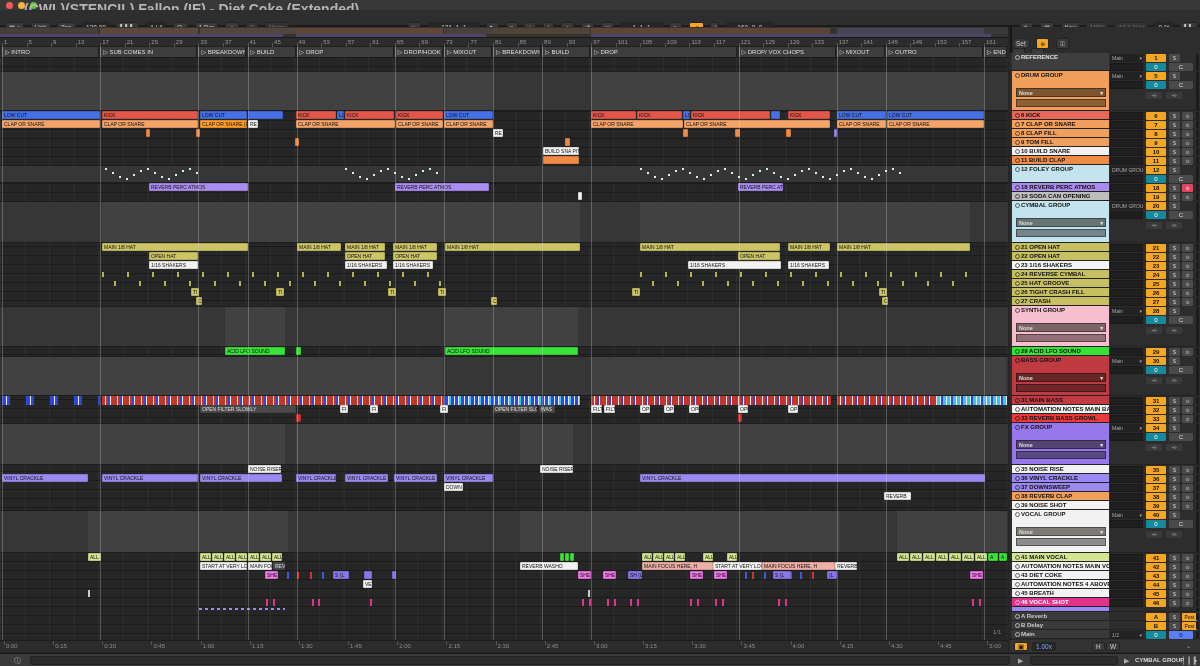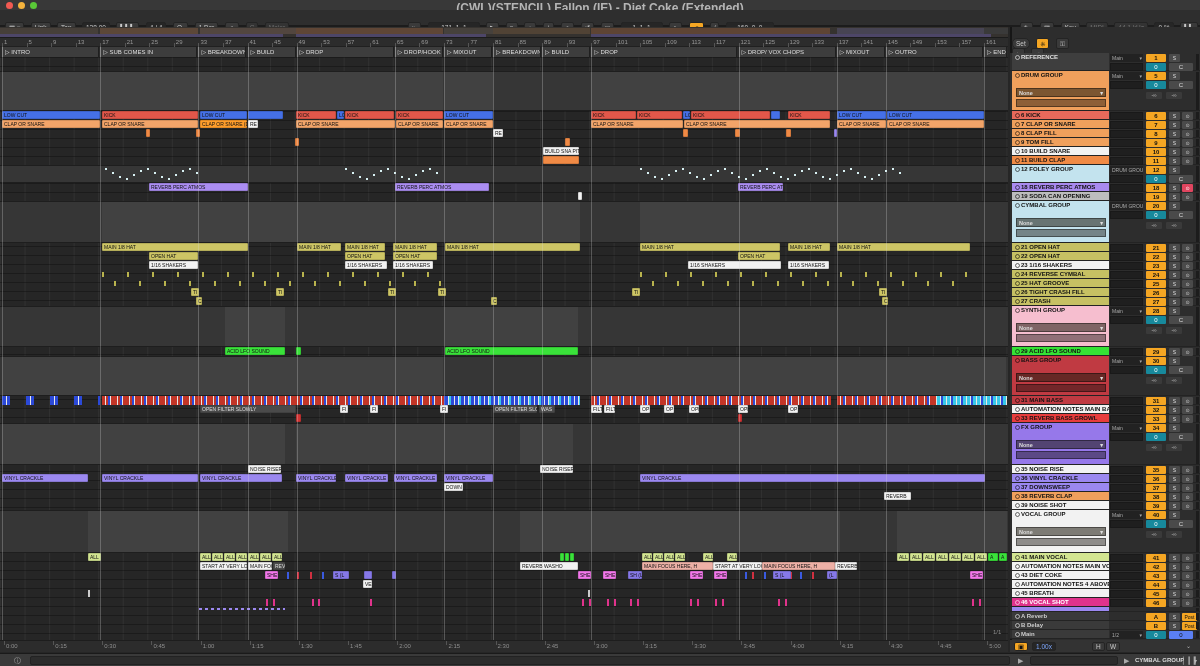--- a/index.html
+++ b/index.html
@@ -2,21 +2,21 @@
 <html><head>
 <meta charset="utf-8">
 <style>
   html,body{margin:0;padding:0;background:#111;}
   *{box-sizing:border-box;font-family:"Liberation Sans",sans-serif;}
   #stage{position:relative;width:1200px;height:666px;background:#262626;overflow:hidden;}
   .abs{position:absolute;}
   
   #titlebar{left:0;top:0;width:1200px;height:10px;background:#383838;}
   .tl{width:7px;height:7px;border-radius:50%;top:2px;}
-  #title{width:100%;top:1px;text-align:center;font-size:12px;font-weight:bold;color:#b5b5b5;}
+  #title{width:100%;top:1px;font-size:14px;font-weight:bold;color:#b5b5b5;padding-left:24px;}
   #transport{left:0;top:10px;width:1200px;height:17px;background:#2e2e2e;border-bottom:2px solid #1c1c1c;}
   .tbtn{display:inline-block;font-size:6.5px;line-height:9px;color:#c8c8c8;background:#3a3a3a;border:1px solid #242424;border-radius:2px;padding:0 3px;margin-right:2px;vertical-align:top;height:11px;line-height:10px;}
   .tbtn.dim{color:#6e6e6e;background:#333;}
   .tbtn.dark{background:#262626;}
   .tbtn.orange{background:#f5a623;color:#111;}
   .tgroup{top:12px;height:12px;white-space:nowrap;}
   
   #overview{left:0;top:27px;width:1008px;height:11px;background:#35322f;border-bottom:1px solid #1b1b1b;}
   
   #barruler{left:0;top:38px;width:1008px;height:9px;background:#2c2c2c;border-bottom:1px solid #202020;}

